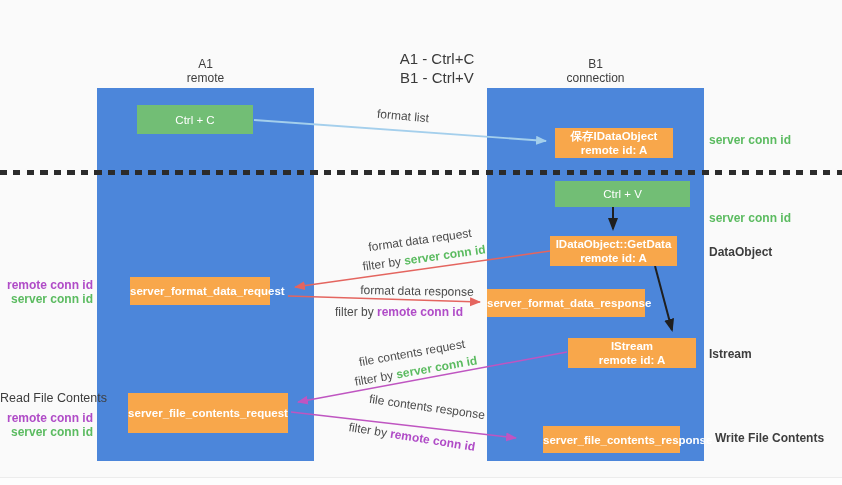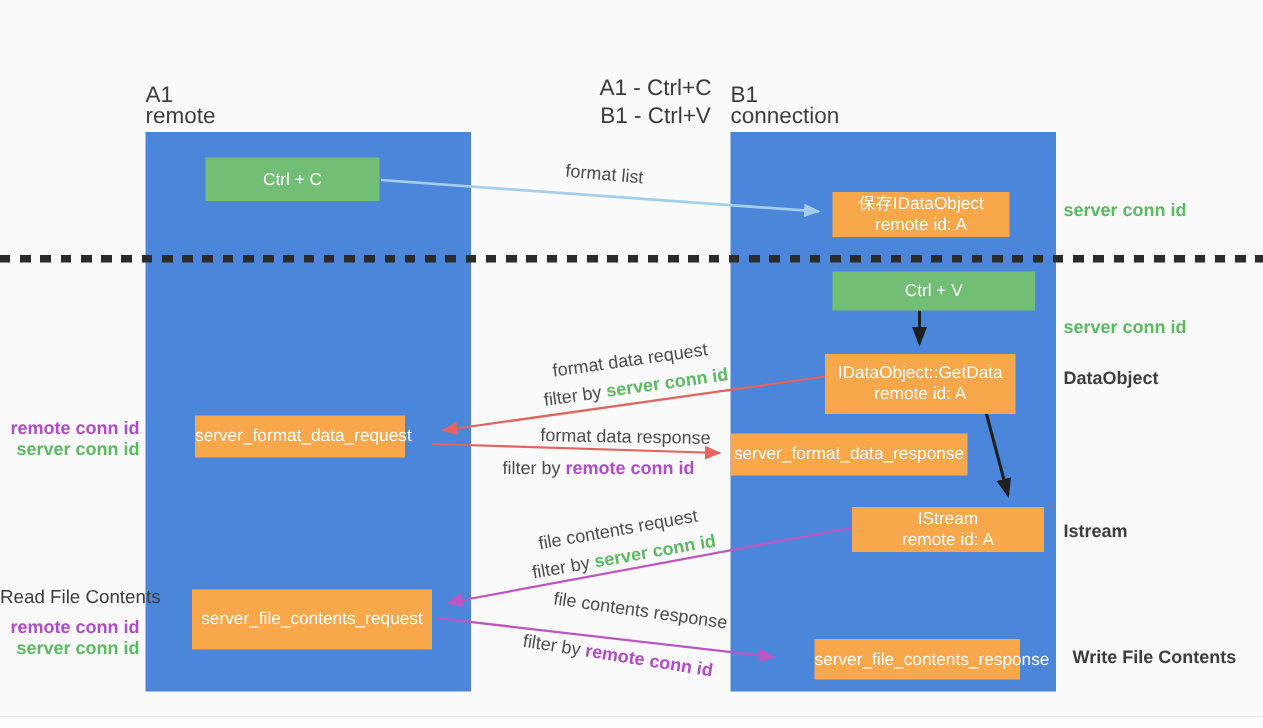--- a/index.html
+++ b/index.html
@@ -8,39 +8,39 @@
     background:#fafafa;
     font-family:"Liberation Sans","DejaVu Sans",sans-serif;
   }
   .abs{position:absolute;}
   
   .title{
     left:287px;top:9px;width:300px;text-align:center;
     font-size:15px;line-height:19px;color:#3a3a3a;z-index:4;margin-top:40px;
   }
   .lane-hdr{
-    width:217px;text-align:left;top:57px;
-    font-size:15px;line-height:14px;color:#3d3d3d;z-index:4;
+    width:217px;text-align:center;top:57px;
+    font-size:12px;line-height:14px;color:#3d3d3d;z-index:4;
   }
   
   .lane{
     top:88px;width:217px;height:373px;background:#4c86da;z-index:1;
   }
   
   .dotline{
     left:0;top:170px;width:842px;height:5px;z-index:2;
     background:repeating-linear-gradient(90deg,#2b2b2b 0 7px,transparent 7px 13.5px);
   }
   
   .box{
     z-index:3;display:flex;flex-direction:column;justify-content:center;
     color:#ffffff;font-size:11.5px;line-height:14px;text-align:center;white-space:nowrap;
   }
   .gbox{background:#72be75;}
-  .obox{background:#f8a74b;}
+  .obox{background:#f8a74b;font-weight:bold;}
   
   svg.arrows{left:0;top:0;z-index:2;}
   
   .midlabel{
     z-index:4;font-size:12px;color:#4c4c4c;white-space:nowrap;
     transform:translate(-50%,-50%) rotate(var(--rot,0deg));
   }
   .midlabel b{font-weight:bold;}
   .c-green{color:#5bbb60;font-weight:bold;}
   .c-purple{color:#b04cc7;font-weight:bold;}
@@ -105,21 +105,21 @@
   <div>Ctrl + C</div>
 </div>
 <div class="abs box gbox" style="left:555px;top:181px;width:135px;height:26px;">
   <div>Ctrl + V</div>
 </div>
 
 <div class="abs box obox" style="left:555px;top:128px;width:118px;height:30px;">
   <div>保存IDataObject</div>
   <div>remote id: A</div>
 </div>
-<div class="abs box obox" style="left:550px;top:236px;width:127px;height:40px;">
+<div class="abs box obox" style="left:550px;top:236px;width:127px;height:30px;">
   <div>IDataObject::GetData</div>
   <div>remote id: A</div>
 </div>
 <div class="abs box obox" style="left:130px;top:277px;width:140px;height:28px;">
   <div>server_format_data_request</div>
 </div>
 <div class="abs box obox" style="left:487px;top:289px;width:158px;height:28px;">
   <div>server_format_data_response</div>
 </div>
 <div class="abs box obox" style="left:568px;top:338px;width:128px;height:30px;">

